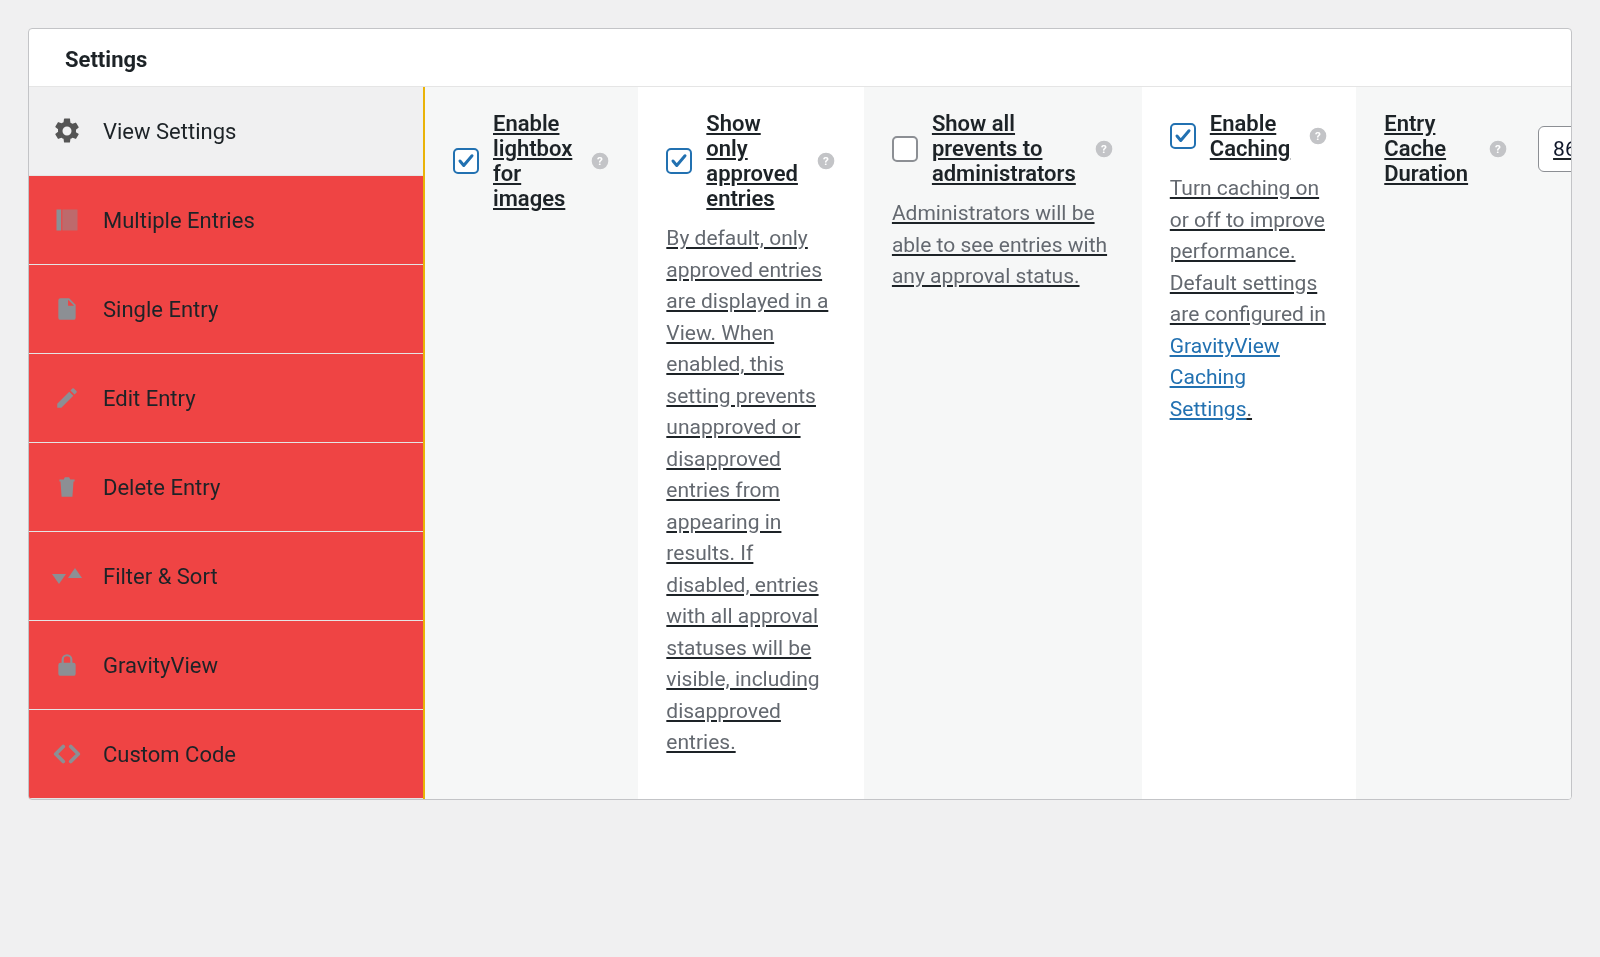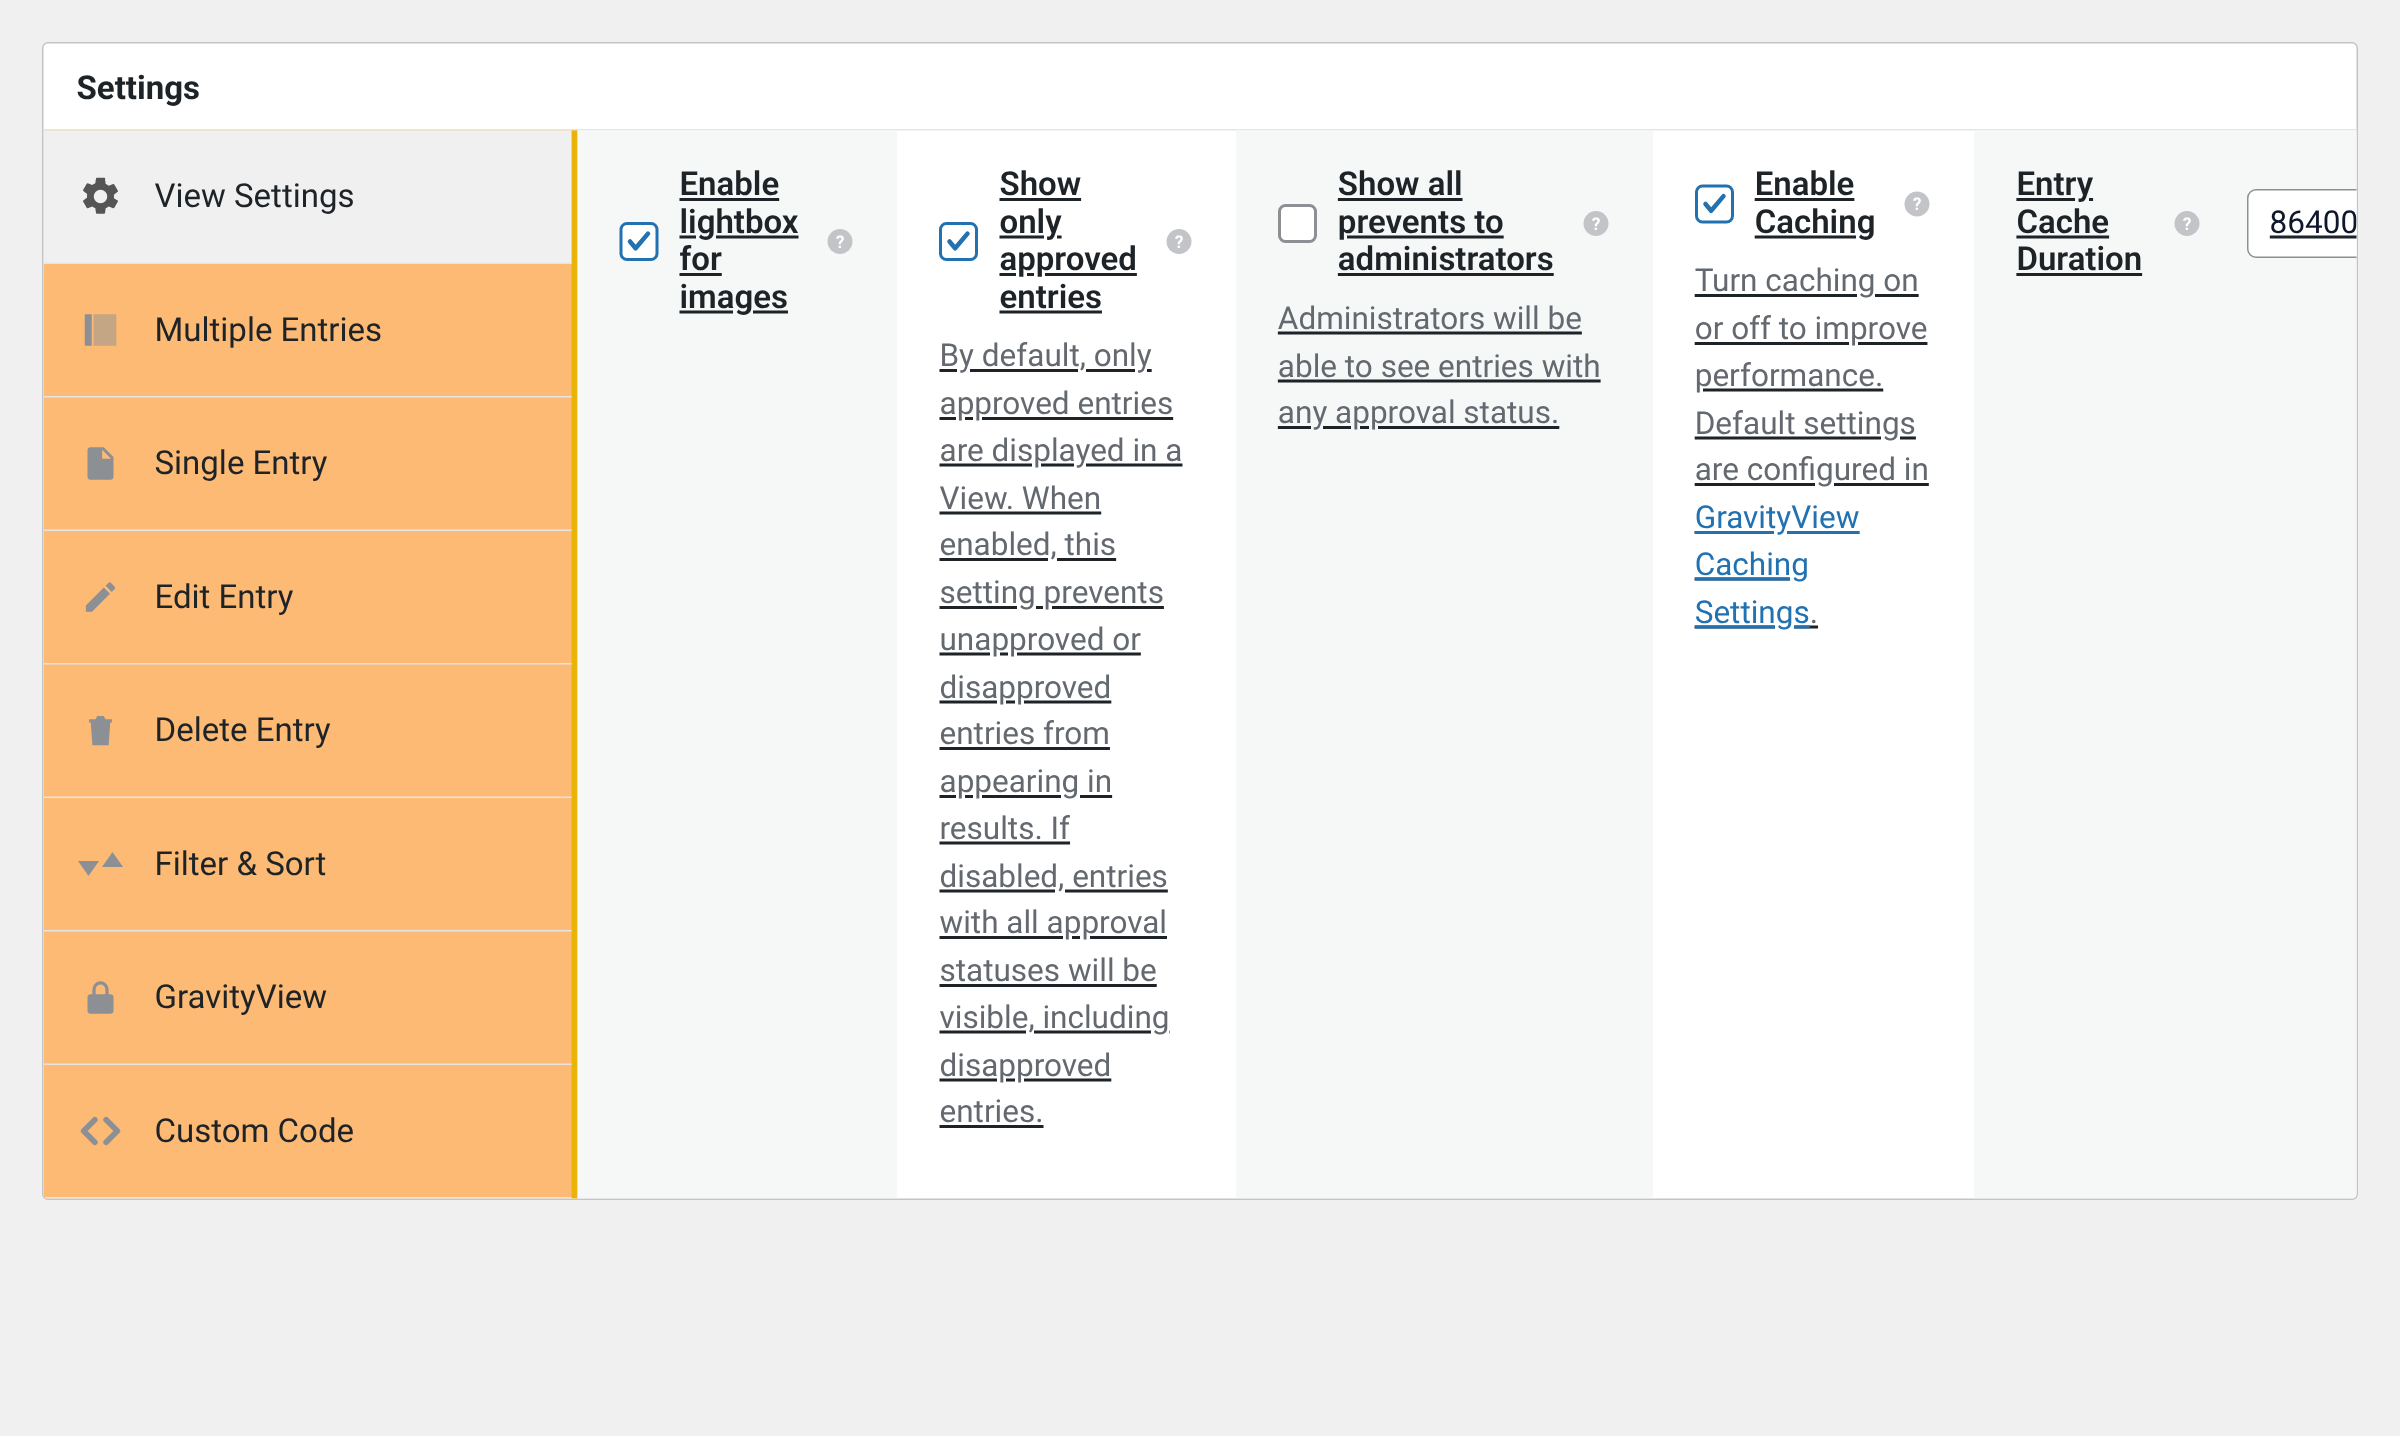--- a/index.html
+++ b/index.html
@@ -14,37 +14,37 @@
       font-size: 20px;
       color: #1d2327;
     }
     .panel {
       background: #fff;
       border: 1px solid #c3c4c7;
       border-radius: 4px;
       overflow: hidden;
     }
     .panel-header {
-      padding: 18px 22px 14px;
+      padding: 18px 36px 14px;
       border-bottom: 1px solid #e5e5e5;
     }
     .panel-header h2 {
       font-size: 22px;
       font-weight: 700;
       color: #1d2327;
     }
     .panel-body {
       display: flex;
       align-items: stretch;
     }
     .sidebar {
-      width: 356px;
+      width: 396px;
       flex-shrink: 0;
-      background: #fdba74;
-      border-right: 4px solid #eab308;
+      background: #ef4444;
+      border-right: 2px solid #eab308;
     }
     .tab {
       display: flex;
       align-items: center;
       padding: 28px 22px;
       border-bottom: 1px solid #e5e5e5;
       cursor: pointer;
       gap: 20px;
       color: #1d2327;
     }

